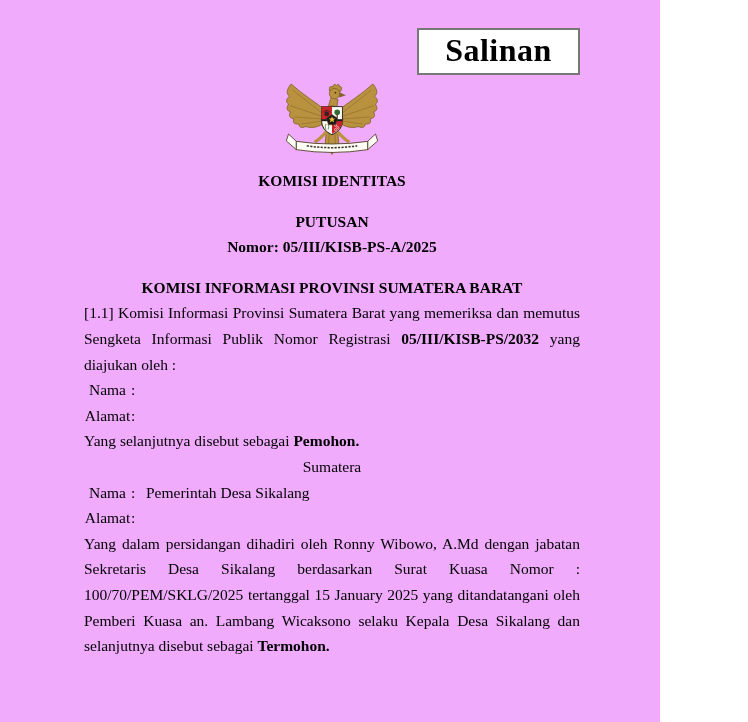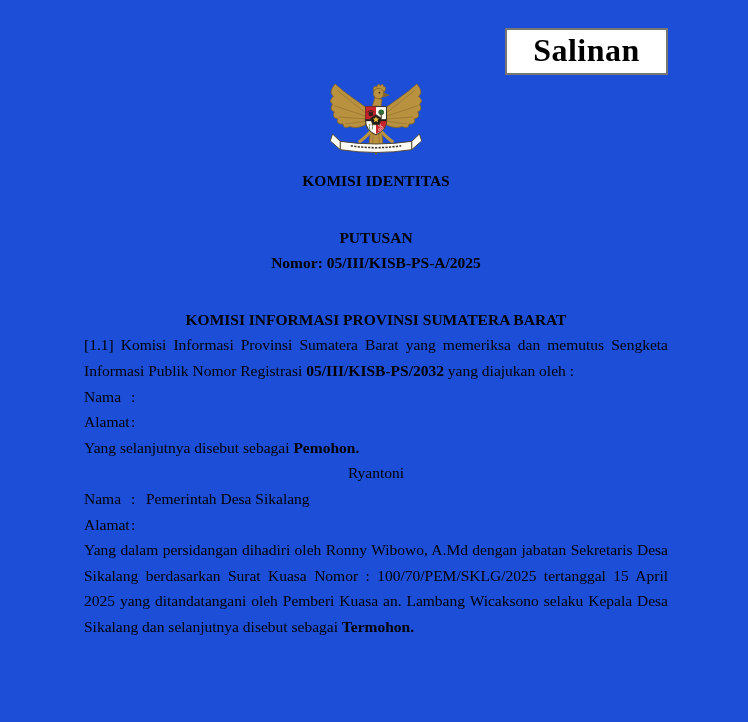--- a/index.html
+++ b/index.html
@@ -5,24 +5,24 @@
   * { margin: 0; padding: 0; box-sizing: border-box; }
   html, body { background: #ffffff; }
   body {
     width: 748px;
     height: 722px;
     font-family: "Liberation Serif", "DejaVu Serif", serif;
     color: #000000;
     overflow: hidden;
   }
   .page {
-    width: 748px;
+    width: 660px;
     height: 722px;
     padding: 28px 80px 0 84px;
-    background: #1d4ed8;
+    background: #f0abfc;
     position: relative;
     font-size: 15.5px;
     line-height: 25.6px;
   }
   .stamp-box {
     margin-left: auto;
     width: 163px;
     height: 47px;
     border: 2px solid #777777;
     display: flex;
@@ -39,28 +39,28 @@
     padding-bottom: 4px;
   }
   .emblem-wrap {
     text-align: center;
     height: 88px;
     margin-bottom: 3px;
   }
   .emblem-wrap svg { display: inline-block; }
   .center { text-align: center; }
   .bold { font-weight: bold; }
-  .gap-one-line { margin-top: 31px; }
+  .gap-one-line { margin-top: 15px; }
   .section-title .sec-num { display: inline-block; }
   .section-title .sec-label { display: inline-block; margin-left: 12px; }
   p.just {
     text-align: justify;
   }
   .kv-row { display: flex; }
-  .kv-label { width: 47px; flex: 0 0 auto; }
+  .kv-label { width: 47px; flex: 0 0 auto; text-align: center; }
   .kv-sep { width: 15px; flex: 0 0 auto; }
   .kv-value { flex: 1 1 auto; }
 </style>
 </head>
 <body>
 
 <div class="page">
 
   <div class="stamp-box">
     <span>Salinan</span>
@@ -145,27 +145,27 @@
   <div class="kv-row">
     <span class="kv-label">Nama</span>
     <span class="kv-sep">:</span>
   </div>
   <div class="kv-row">
     <span class="kv-label">Alamat</span>
     <span class="kv-sep">:</span>
   </div>
   <div><span>Yang selanjutnya disebut sebagai </span><b>Pemohon.</b></div>
 
-  <div class="center">Ryantoni</div>
+  <div class="center">Sumatera</div>
 
   <div class="kv-row">
     <span class="kv-label">Nama</span>
     <span class="kv-sep">:</span>
     <span class="kv-value">Pemerintah Desa Sikalang</span>
   </div>
   <div class="kv-row">
     <span class="kv-label">Alamat</span>
     <span class="kv-sep">:</span>
   </div>
 
-  <p class="just"><span>Yang dalam persidangan dihadiri oleh Ronny Wibowo, A.Md dengan jabatan Sekretaris Desa Sikalang berdasarkan Surat Kuasa Nomor : 100/70/PEM/SKLG/2025 tertanggal 15 April 2025 yang ditandatangani oleh Pemberi Kuasa an. Lambang Wicaksono selaku Kepala Desa Sikalang dan selanjutnya disebut sebagai </span><b>Termohon.</b></p>
+  <p class="just"><span>Yang dalam persidangan dihadiri oleh Ronny Wibowo, A.Md dengan jabatan Sekretaris Desa Sikalang berdasarkan Surat Kuasa Nomor : 100/70/PEM/SKLG/2025 tertanggal 15 January 2025 yang ditandatangani oleh Pemberi Kuasa an. Lambang Wicaksono selaku Kepala Desa Sikalang dan selanjutnya disebut sebagai </span><b>Termohon.</b></p>
 
 </div>
 
 </body></html>

